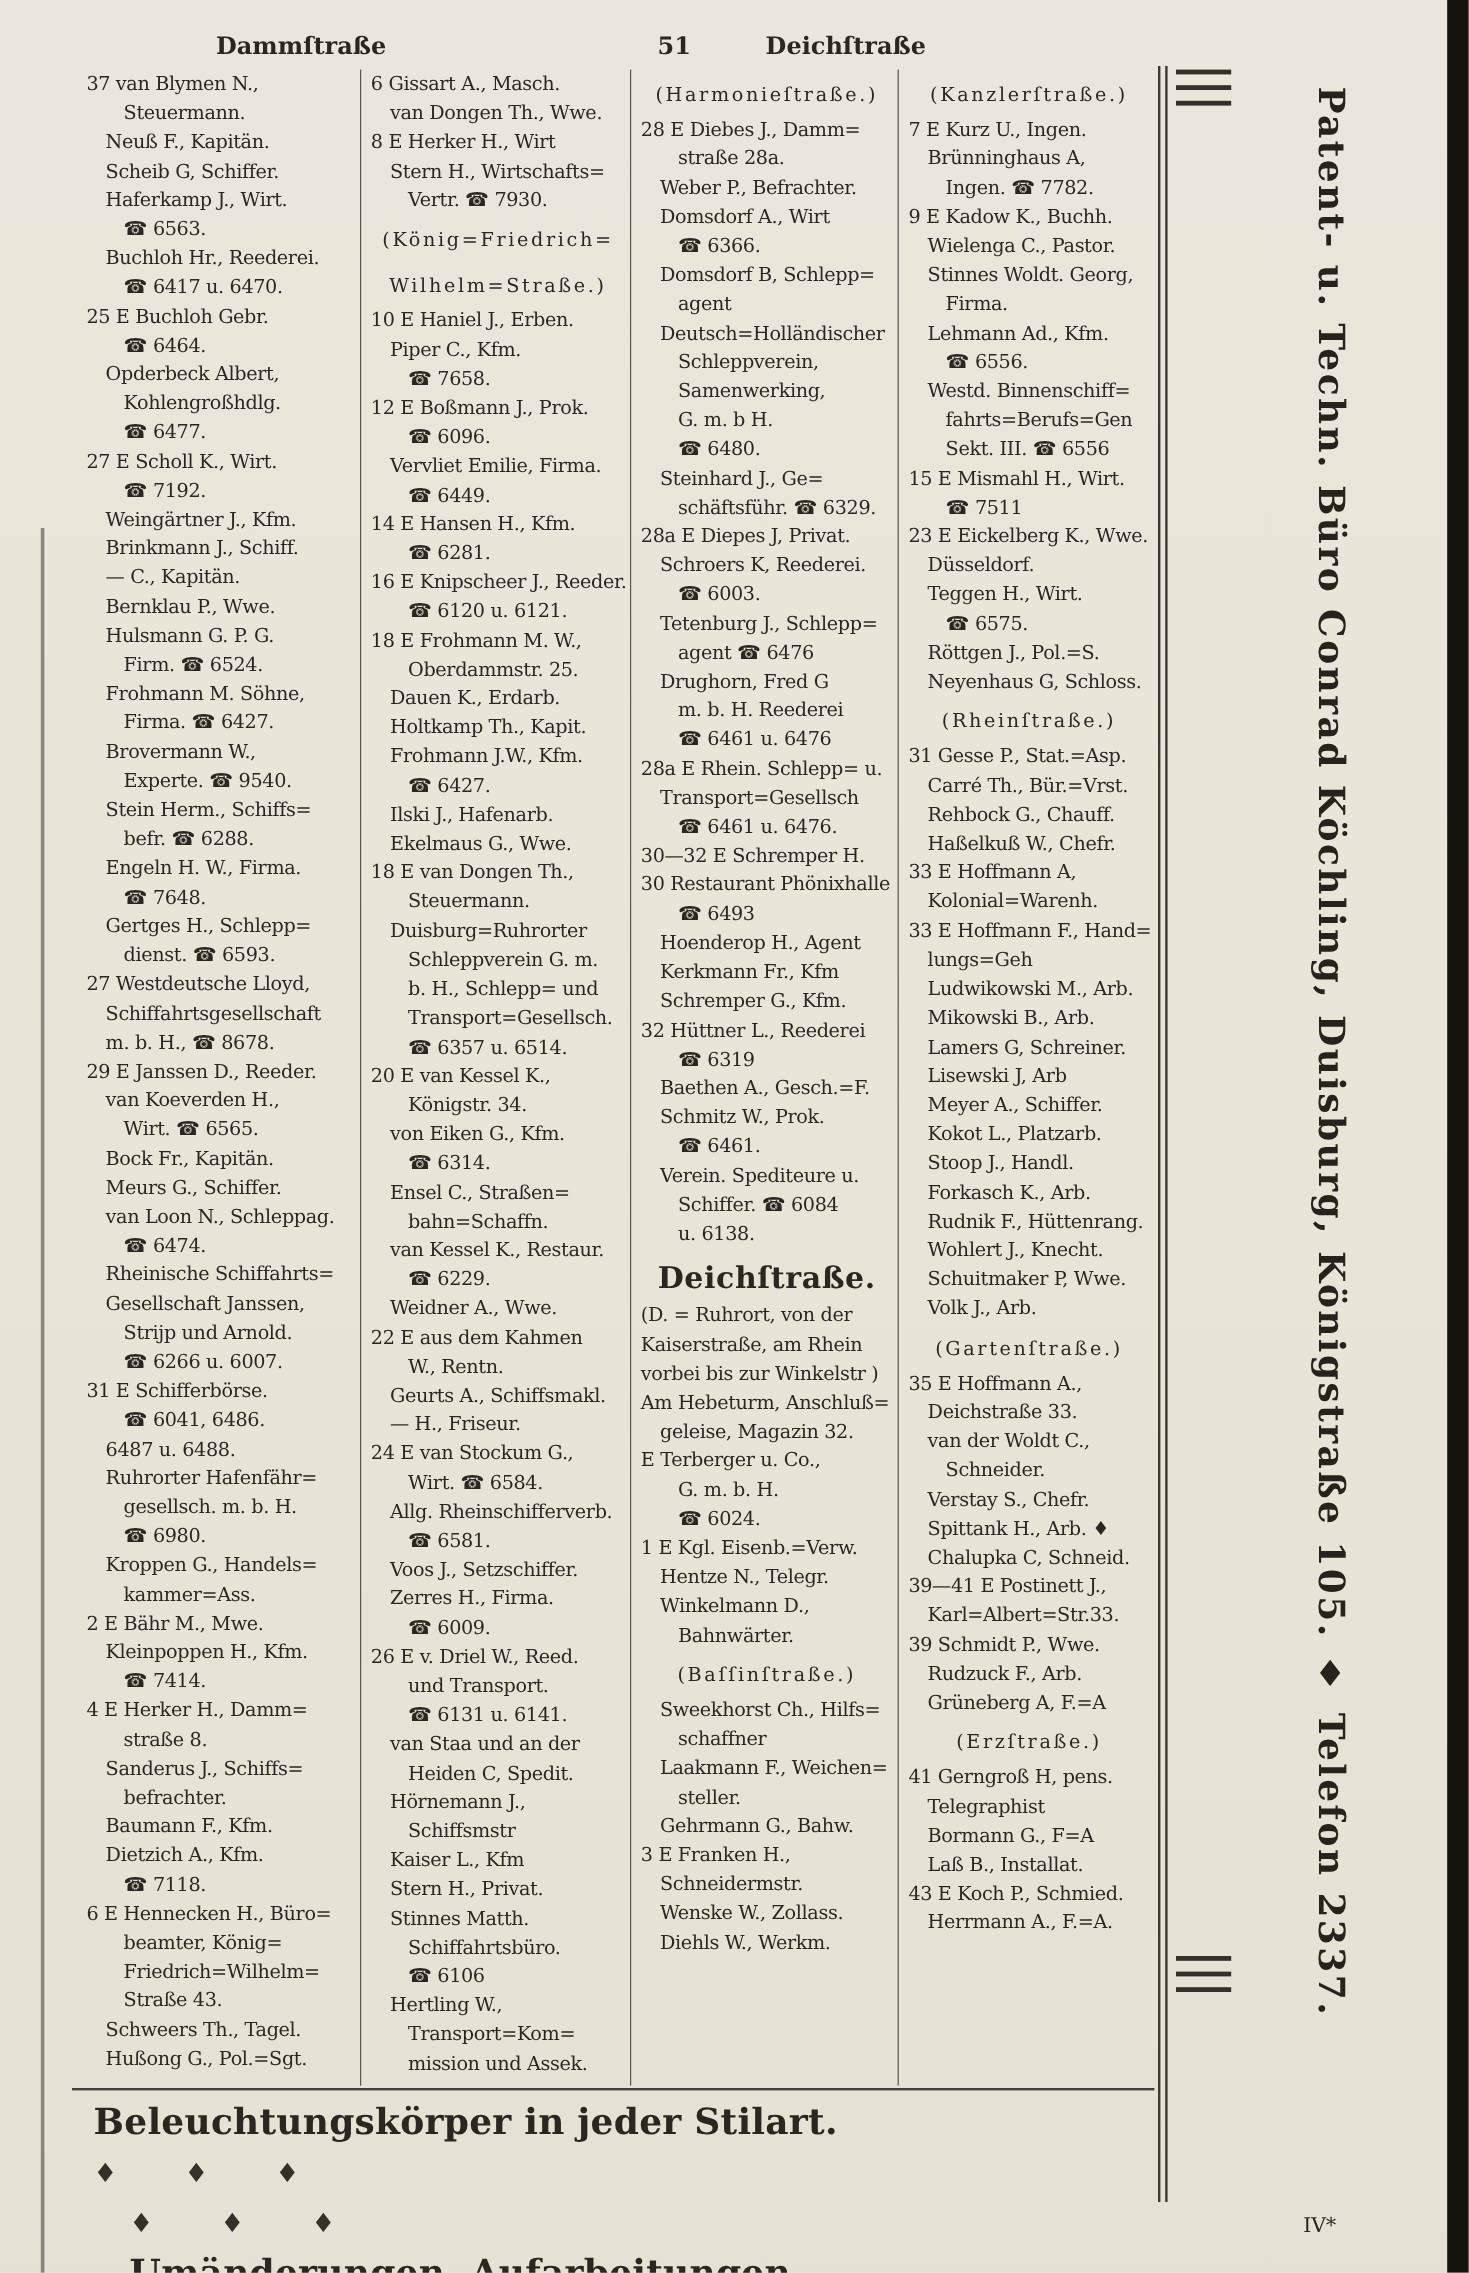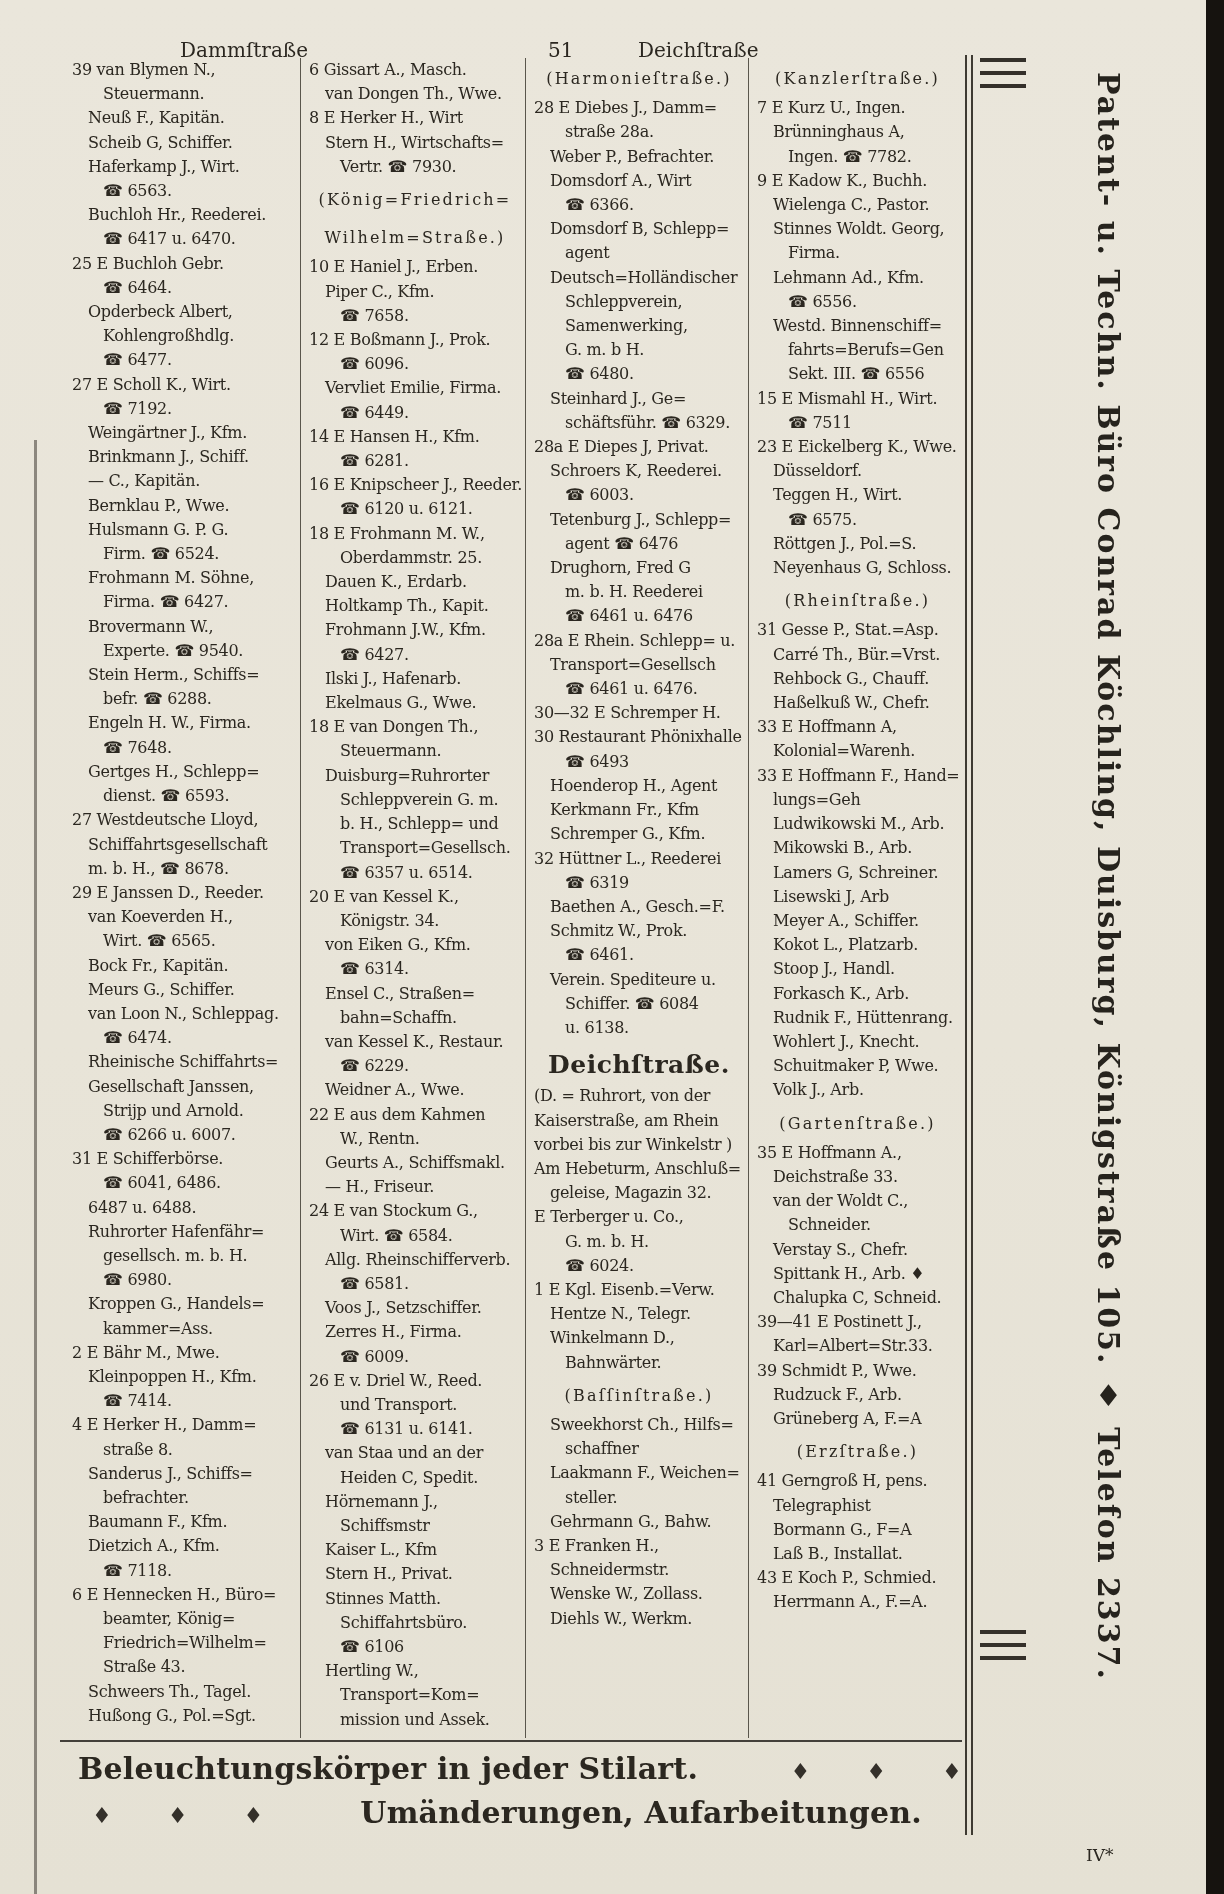--- a/index.html
+++ b/index.html
@@ -5,21 +5,21 @@
   html,body{margin:0;padding:0;}
   body{
     width:1224px;height:1894px;position:relative;overflow:hidden;
     font-family:"DejaVu Serif","Liberation Serif",serif;
     background:#e9e5da;
     color:#2b2720;
   }
   .page{position:absolute;inset:0;
     background:linear-gradient(180deg,#eae6db 0%,#e8e4d8 55%,#e5e1d4 100%);}
   
-  .hdr{position:absolute;top:38px;left:0;width:100%;height:30px;font-size:20px;font-weight:normal;}
+  .hdr{position:absolute;top:26px;left:0;width:100%;height:30px;font-size:20px;font-weight:bold;}
   .hdr span{position:absolute;white-space:nowrap;}
   .hdr .h-left{left:180px;}
   .hdr .h-center{left:548px;}
   .hdr .h-right{left:638px;}
   
   .cols{position:absolute;left:72px;top:58px;width:890px;height:1680px;
     display:grid;grid-template-columns:228px 225px 223px 214px;}
   .col{overflow:hidden;padding-right:4px;}
   .col + .col{border-left:1px solid #5a564c;padding-left:8px;}
   .ln{white-space:nowrap;font-size:16px;line-height:24.2px;letter-spacing:-0.3px;}
@@ -34,40 +34,40 @@
   .triple div{height:4px;background:#34302a;margin-bottom:9px;}
   .t-top{top:58px;} .t-bottom{top:1630px;}
   .sidebar-text{position:absolute;right:98px;top:72px;height:1600px;
     writing-mode:vertical-rl;white-space:nowrap;
     font-size:30px;font-weight:bold;letter-spacing:2px;color:#26231d;}
   .edge-band{position:absolute;left:1206px;top:0;width:18px;height:1894px;background:#16130f;}
   .left-edge{position:absolute;left:34px;top:440px;width:3px;height:1454px;background:#3f3b33;opacity:.55;}
   
   .footer-rule{position:absolute;left:60px;top:1740px;width:902px;height:2px;background:#43403a;}
   .footer{position:absolute;left:78px;top:1748px;width:884px;font-weight:bold;font-size:30px;letter-spacing:0.2px;}
-  .f-line{display:flex;justify-content:space-between;align-items:baseline;line-height:42px;}
+  .f-line{display:flex;justify-content:space-between;align-items:baseline;line-height:42px;flex-direction:column;}
   .f-line2{padding-left:14px;}
   .f-line2 .txt{padding-right:40px;margin-left:16px;}
   .diamonds{font-size:22px;word-spacing:48px;color:#34302a;}
   .page-marker{position:absolute;left:1086px;top:1845px;font-size:17px;font-weight:normal;}
 </style>
 </head>
 <body>
 
 <div class="page">
 
   <div class="hdr">
     <span class="h-left">Dammſtraße</span>
     <span class="h-center">51</span>
     <span class="h-right">Deichſtraße</span>
   </div>
 
   <div class="cols">
     <div class="col">
-        <div class="ln i0">39 van Blymen N.,</div>
+        <div class="ln i0">37 van Blymen N.,</div>
         <div class="ln i2">Steuermann.</div>
         <div class="ln i1">Neuß F., Kapitän.</div>
         <div class="ln i1">Scheib G, Schiffer.</div>
         <div class="ln i1">Haferkamp J., Wirt.</div>
         <div class="ln i2">☎ 6563.</div>
         <div class="ln i1">Buchloh Hr., Reederei.</div>
         <div class="ln i2">☎ 6417 u. 6470.</div>
         <div class="ln i0">25 E Buchloh Gebr.</div>
         <div class="ln i2">☎ 6464.</div>
         <div class="ln i1">Opderbeck Albert,</div>

